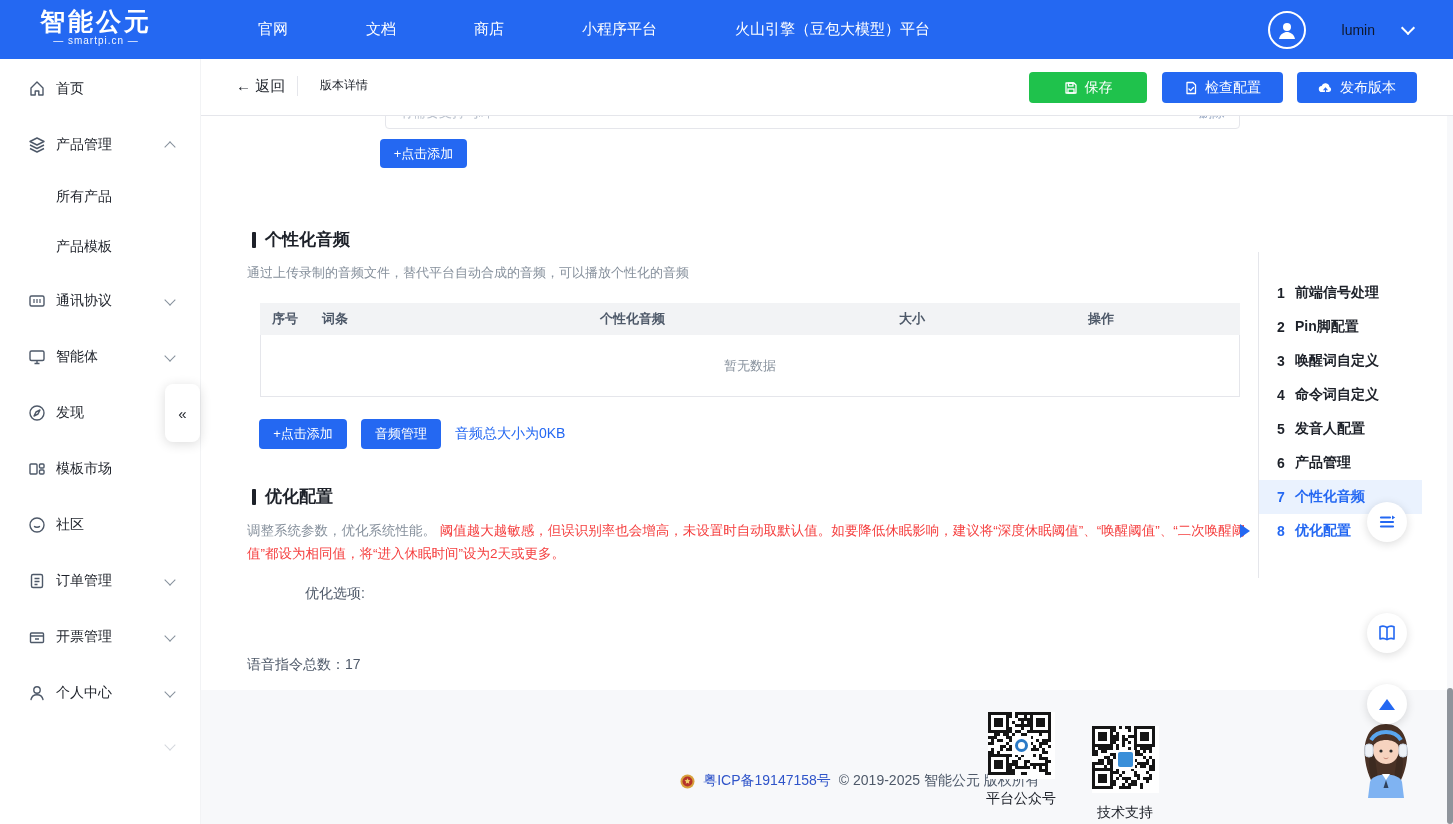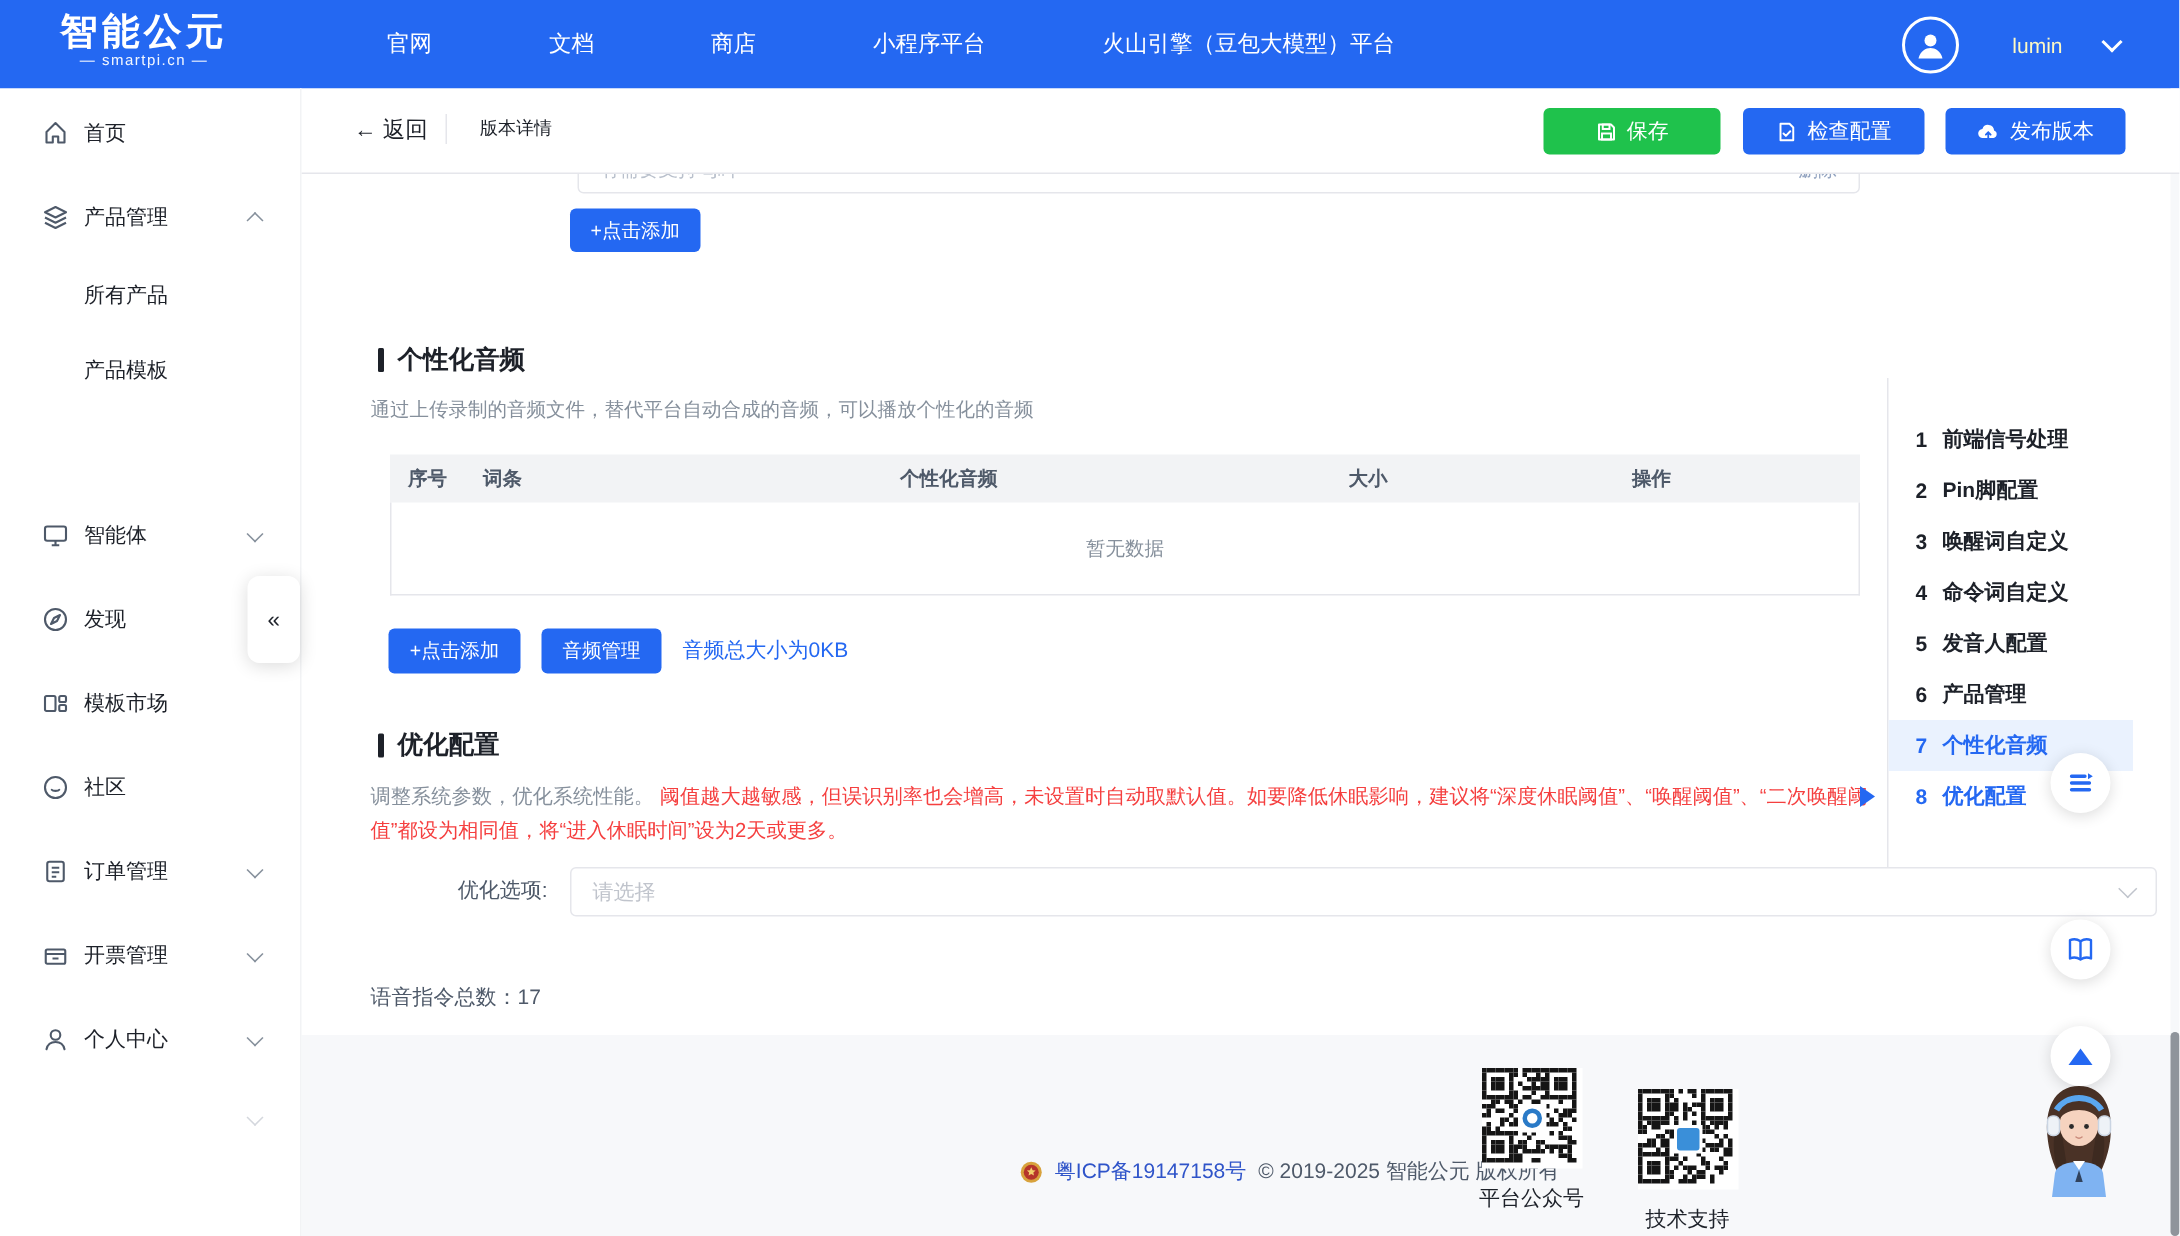--- a/index.html
+++ b/index.html
@@ -8,21 +8,21 @@
   
   .header{position:absolute;left:0;top:0;width:1453px;height:59px;background:#2468f2;}
   .logo{position:absolute;left:40px;top:7px;color:#fff;text-align:center;}
   .logo-title{font-size:25px;font-weight:900;letter-spacing:3px;line-height:28px;}
   .logo-sub{font-size:10px;letter-spacing:1px;opacity:.95;line-height:12px;}
   .hnav{position:absolute;left:258px;top:0;height:59px;display:flex;align-items:center;gap:78px;}
   .hnav-item{color:#fff;font-size:15px;white-space:nowrap;cursor:pointer;}
   .huser{position:absolute;right:40px;top:0;height:59px;display:flex;align-items:center;gap:14px;}
   .avatar{width:34px;height:34px;border-radius:50%;border:2px solid #fff;background:#2468f2;
           display:flex;align-items:center;justify-content:center;}
-  .uname{color:#fef9c3;font-size:14px;margin-left:22px;}
+  .uname{color:#0f172a;font-size:14px;margin-left:22px;}
   .chev-w{width:8px;height:8px;border-right:2px solid #fff;border-bottom:2px solid #fff;
           transform:rotate(45deg);margin-left:14px;margin-top:-4px;}
   
   .sidebar{position:absolute;left:0;top:59px;width:200px;height:765px;background:#fff;
            border-right:1px solid #f2f3f5;z-index:5;}
   .sb-item{position:absolute;left:0;width:200px;height:40px;display:flex;align-items:center;cursor:pointer;}
   .sb-icon{position:absolute;left:28px;width:18px;height:18px;display:flex;}
   .sb-label{position:absolute;left:56px;font-size:14px;color:#1d2129;}
   .sb-child .sb-label{left:56px;}
   .chev{width:7px;height:7px;border-right:1.5px solid #86909c;border-bottom:1.5px solid #86909c;
@@ -168,20 +168,30 @@
     </span>
     <span class="sb-label">产品管理</span>
     <span class="chev up"></span>
   </div>
   <div class="sb-item sb-child" style="top:168px">
     <span class="sb-label">产品模板</span>
   </div>
   <div class="sb-item sb-child" style="top:118px">
     <span class="sb-label">所有产品</span>
   </div>
+  <div class="sb-item" style="top:222px">
+    <span class="sb-icon">
+      <svg width="18" height="18" viewBox="0 0 18 18" fill="none" stroke="#4e5969" stroke-width="1.4">
+          <rect x="2" y="4" width="14" height="10" rx="1.5"></rect>
+          <path d="M6 7v4M9 7v4M12 7v4" stroke-width="1.2"></path>
+        </svg>
+    </span>
+    <span class="sb-label">通讯协议</span>
+    <span class="chev down"></span>
+  </div>
   <div class="sb-item" style="top:278px">
     <span class="sb-icon">
       <svg width="18" height="18" viewBox="0 0 18 18" fill="none" stroke="#4e5969" stroke-width="1.4">
           <rect x="2" y="3" width="14" height="9.5" rx="1.5"></rect>
           <path d="M6.5 15.5h5M9 12.5v3"></path>
         </svg>
     </span>
     <span class="sb-label">智能体</span>
     <span class="chev down"></span>
   </div>
@@ -319,24 +329,20 @@
   <div class="sec-title sec2">
     <span class="sec-bar"></span>
     <span class="sec-text">优化配置</span>
   </div>
   <div class="para">
     <span class="gray">调整系统参数，优化系统性能。</span>
     <span class="red">阈值越大越敏感，但误识别率也会增高，未设置时自动取默认值。如要降低休眠影响，建议将“深度休眠阈值”、“唤醒阈值”、“二次唤醒阈值”都设为相同值，将“进入休眠时间”设为2天或更多。</span>
   </div>
 
   <span class="form-label">优化选项:</span>
-  <div class="select">
-    <span class="placeholder">请选择</span>
-    <span class="chev-g"></span>
-  </div>
 
   <div class="total">
     <span>语音指令总数：</span><span>17</span>
   </div>
 
   <div class="anchor">
     <div class="an-item" style="top:24px">
       <span class="an-num">1</span>
       <span class="an-label">前端信号处理</span>
     </div>

